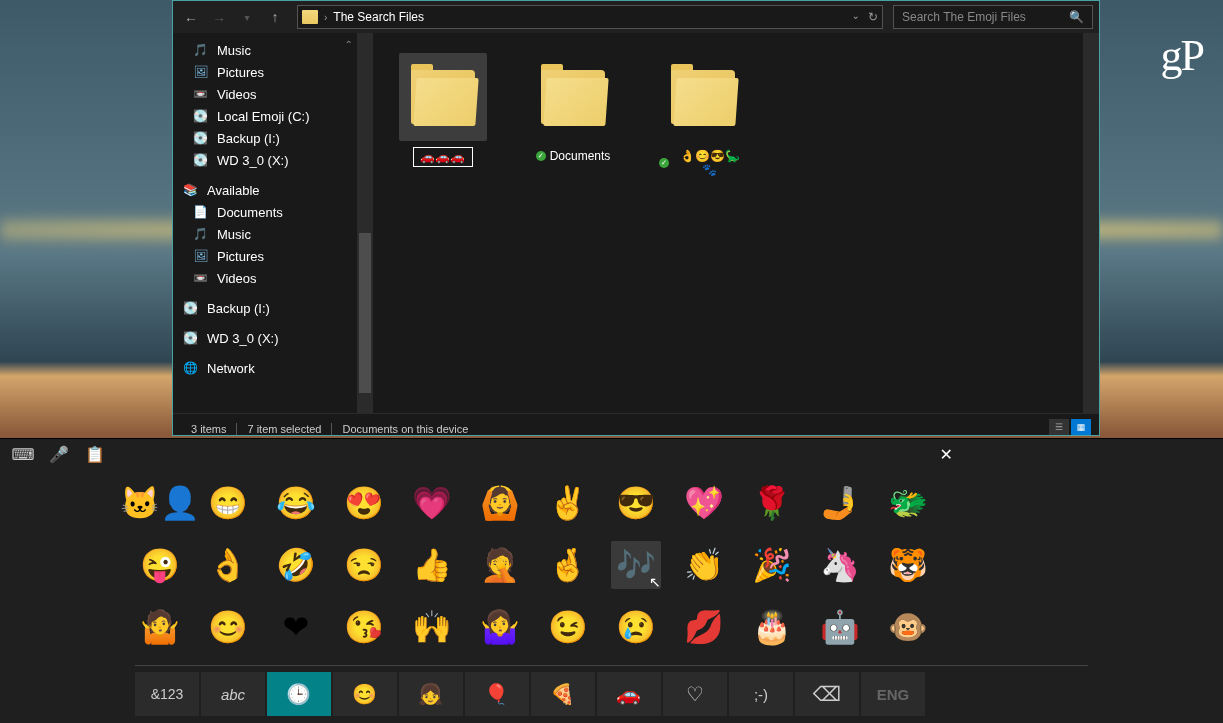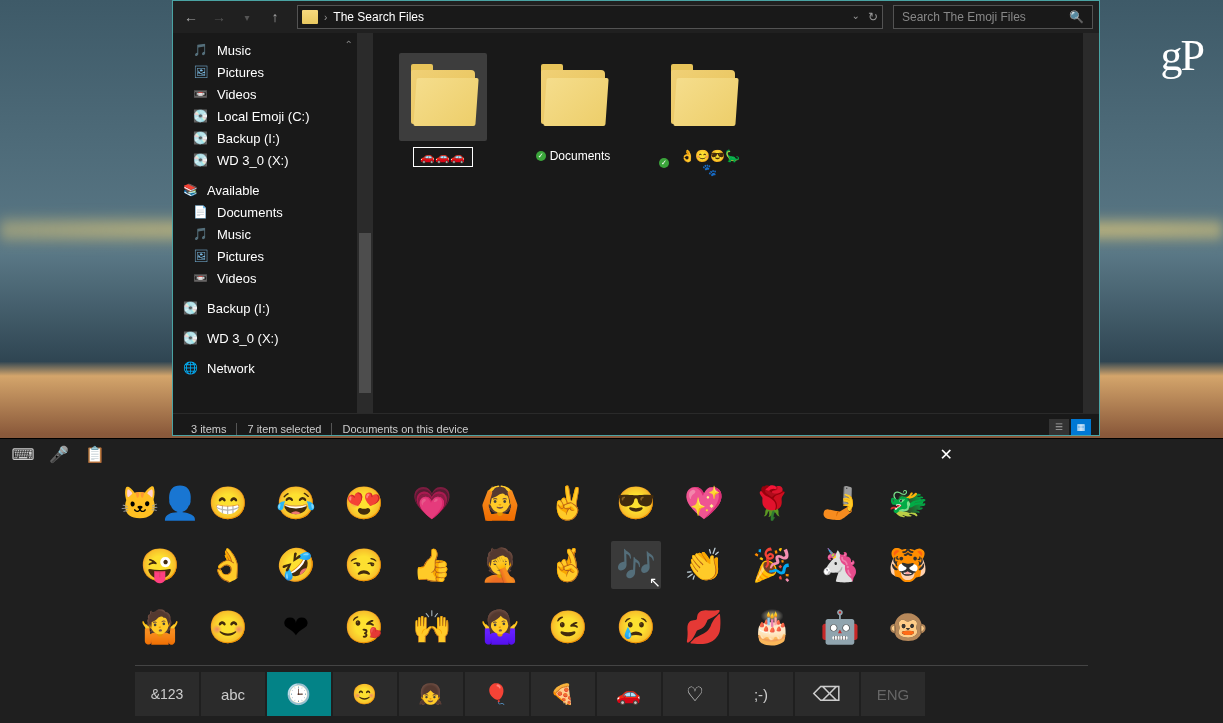--- a/index.html
+++ b/index.html
@@ -250,26 +250,26 @@
         <div class="emoji-cell">😢</div>
         <div class="emoji-cell">💋</div>
         <div class="emoji-cell">🎂</div>
         <div class="emoji-cell">🤖</div>
         <div class="emoji-cell">🐵</div>
       </div>
     </div>
   <div class="emoji-divider"></div>
   <div class="tab-row" id="tab-row">
       <div class="tab-btn" style="font-size: 14px;">&amp;123</div>
-      <div class="tab-btn" style="font-size: 15px;">abc</div>
+      <div class="tab-btn" style="font-size: 15px; font-style: italic;">abc</div>
       <div class="tab-btn active" style="font-size: 20px;">🕒</div>
       <div class="tab-btn" style="font-size: 20px;">😊</div>
       <div class="tab-btn" style="font-size: 20px;">👧</div>
       <div class="tab-btn" style="font-size: 20px;">🎈</div>
       <div class="tab-btn" style="font-size: 20px;">🍕</div>
       <div class="tab-btn" style="font-size: 20px;">🚗</div>
       <div class="tab-btn" style="font-size: 20px;">♡</div>
       <div class="tab-btn" style="font-size: 15px;">;-)</div>
       <div class="tab-btn" style="font-size: 20px;">⌫</div>
-      <div class="tab-btn dim" style="font-size: 15px;">ENG</div>
+      <div class="tab-btn dim" style="font-size: 15px; font-weight: bold;">ENG</div>
     </div>
   <div class="cursor-ptr">↖</div>
 </div>
 
 </body></html>

